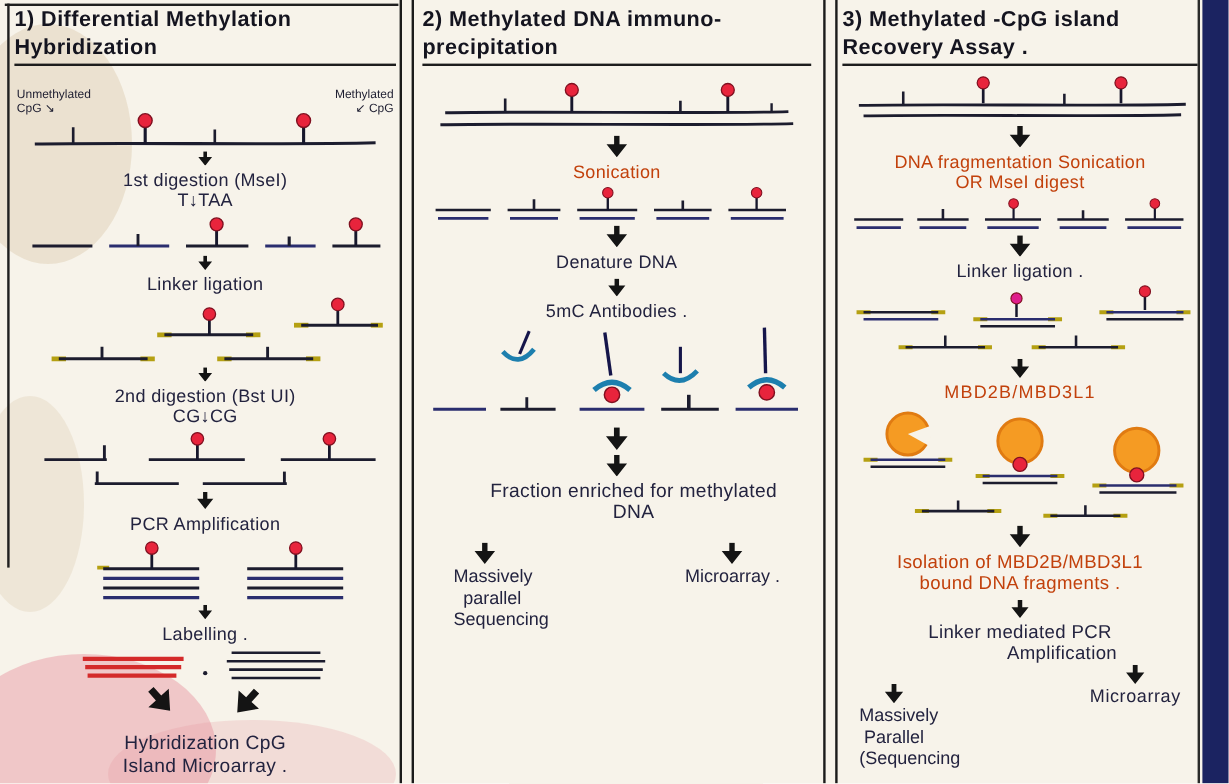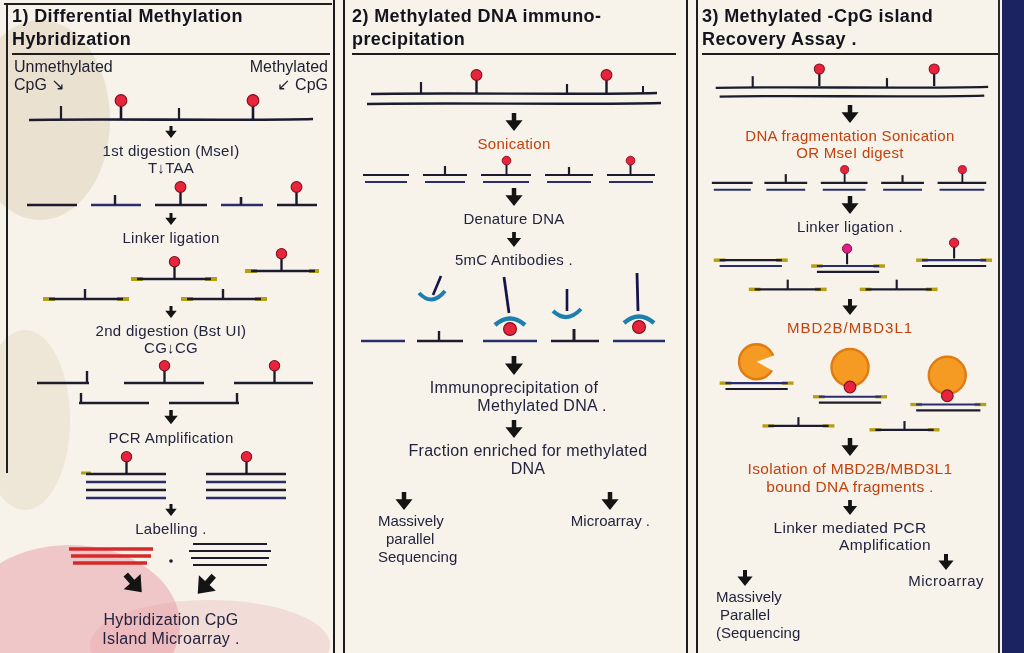--- a/index.html
+++ b/index.html
@@ -12,21 +12,21 @@
   .hline{position:absolute;height:2px;background:#1f1f1f;}
   .divider{position:absolute;top:0;height:653px;border-left:2px solid #1b1b1b;border-right:2px solid #1b1b1b;width:8px;}
   .panel{position:absolute;top:5px;display:flex;flex-direction:column;align-items:center;overflow:hidden;height:645px;}
   .ptitle{width:100%;text-align:left;font-size:18px;font-weight:600;letter-spacing:.4px;color:#14141f;line-height:1.25;}
   .underline{width:108%;border-top:2.5px solid #1d1d1d;margin:3px 0 3px 0;}
   .step{font-size:15px;color:#23233f;text-align:center;line-height:1.15;letter-spacing:.3px;margin:2px 0;}
   .navy{color:#c2410c;}
   .arr{display:block;margin:2px auto;color:#141414;}
   .dg{display:block;margin:1px auto;}
   .genome-wrap{position:relative;width:100%;height:66px;}
-  .cpg-label{position:absolute;top:0;font-size:16px;color:#1d1d30;line-height:1.12;}
+  .cpg-label{position:absolute;top:16px;font-size:10px;color:#1d1d30;line-height:1.12;}
   .branches{display:flex;width:100%;justify-content:space-between;align-items:flex-start;margin-top:4px;}
   .branch{text-align:center;font-size:15px;color:#23233f;line-height:1.2;}
 </style>
 </head>
 <body>
 
 <svg width="0" height="0" style="position:absolute">
   <defs>
     <symbol id="sym-arrow" viewBox="0 0 25 20">
       <path d="M10 0 L15 0 L15 8 L22 8 L12.5 20 L3 8 L10 8 Z" fill="currentColor"></path>
@@ -274,24 +274,20 @@
         <circle cx="284" cy="56" r="6.4" fill="#e8243c" stroke="#801020" stroke-width="1.2"></circle>
         <path d="M269 52 Q284 39 299 52" stroke="#1d7fae" stroke-width="4.4" fill="none"></path>
         <line x1="282" y1="2" x2="283" y2="40" stroke="#15154a" stroke-width="2.8"></line>
       </g>
     </svg>
 
     <svg class="arr" width="26" height="19" viewBox="0 0 25 20">
         <use href="#sym-arrow"></use>
       </svg>
 
-    <div class="step" style="font-size:16px;">
-      <div>Immunoprecipitation of</div>
-      <div style="padding-left:56px;">Methylated DNA .</div>
-    </div>
 
     <svg class="arr" width="24" height="18" viewBox="0 0 25 20">
         <use href="#sym-arrow"></use>
       </svg>
 
     <div class="step" style="font-size:16px;margin-left:28px;">
       <div>Fraction enriched for methylated</div>
         <div>DNA</div>
     </div>
 

